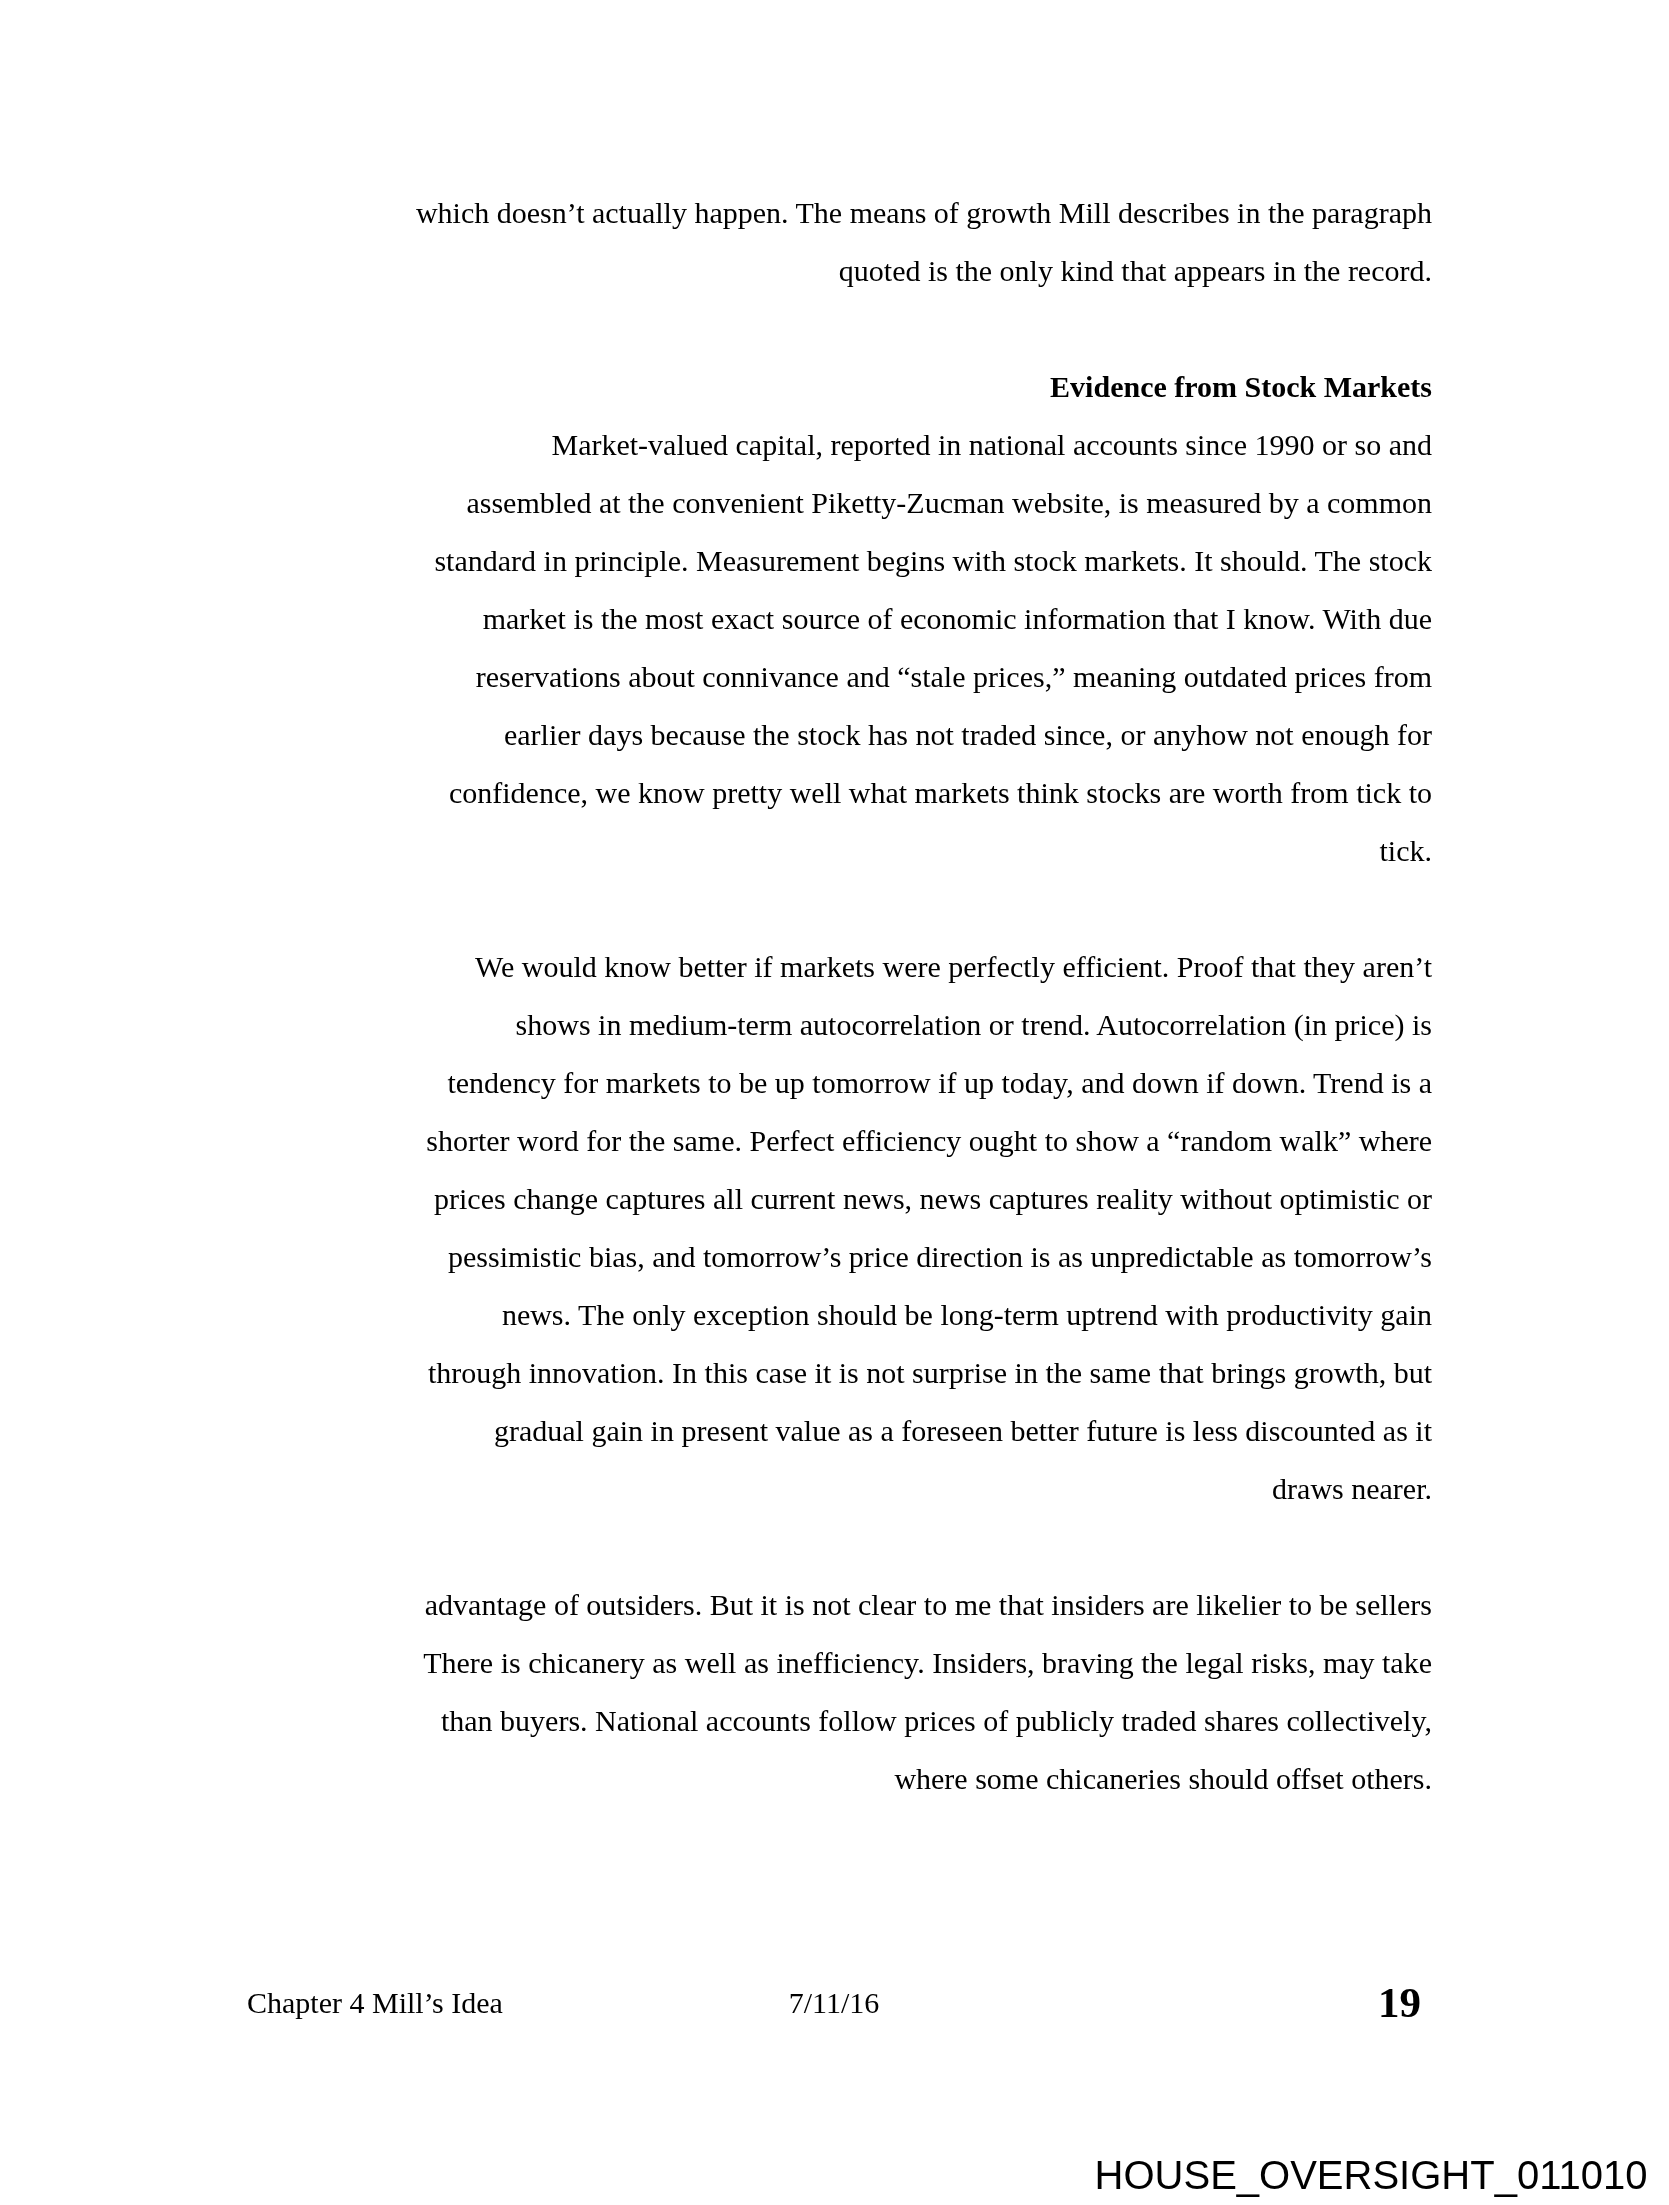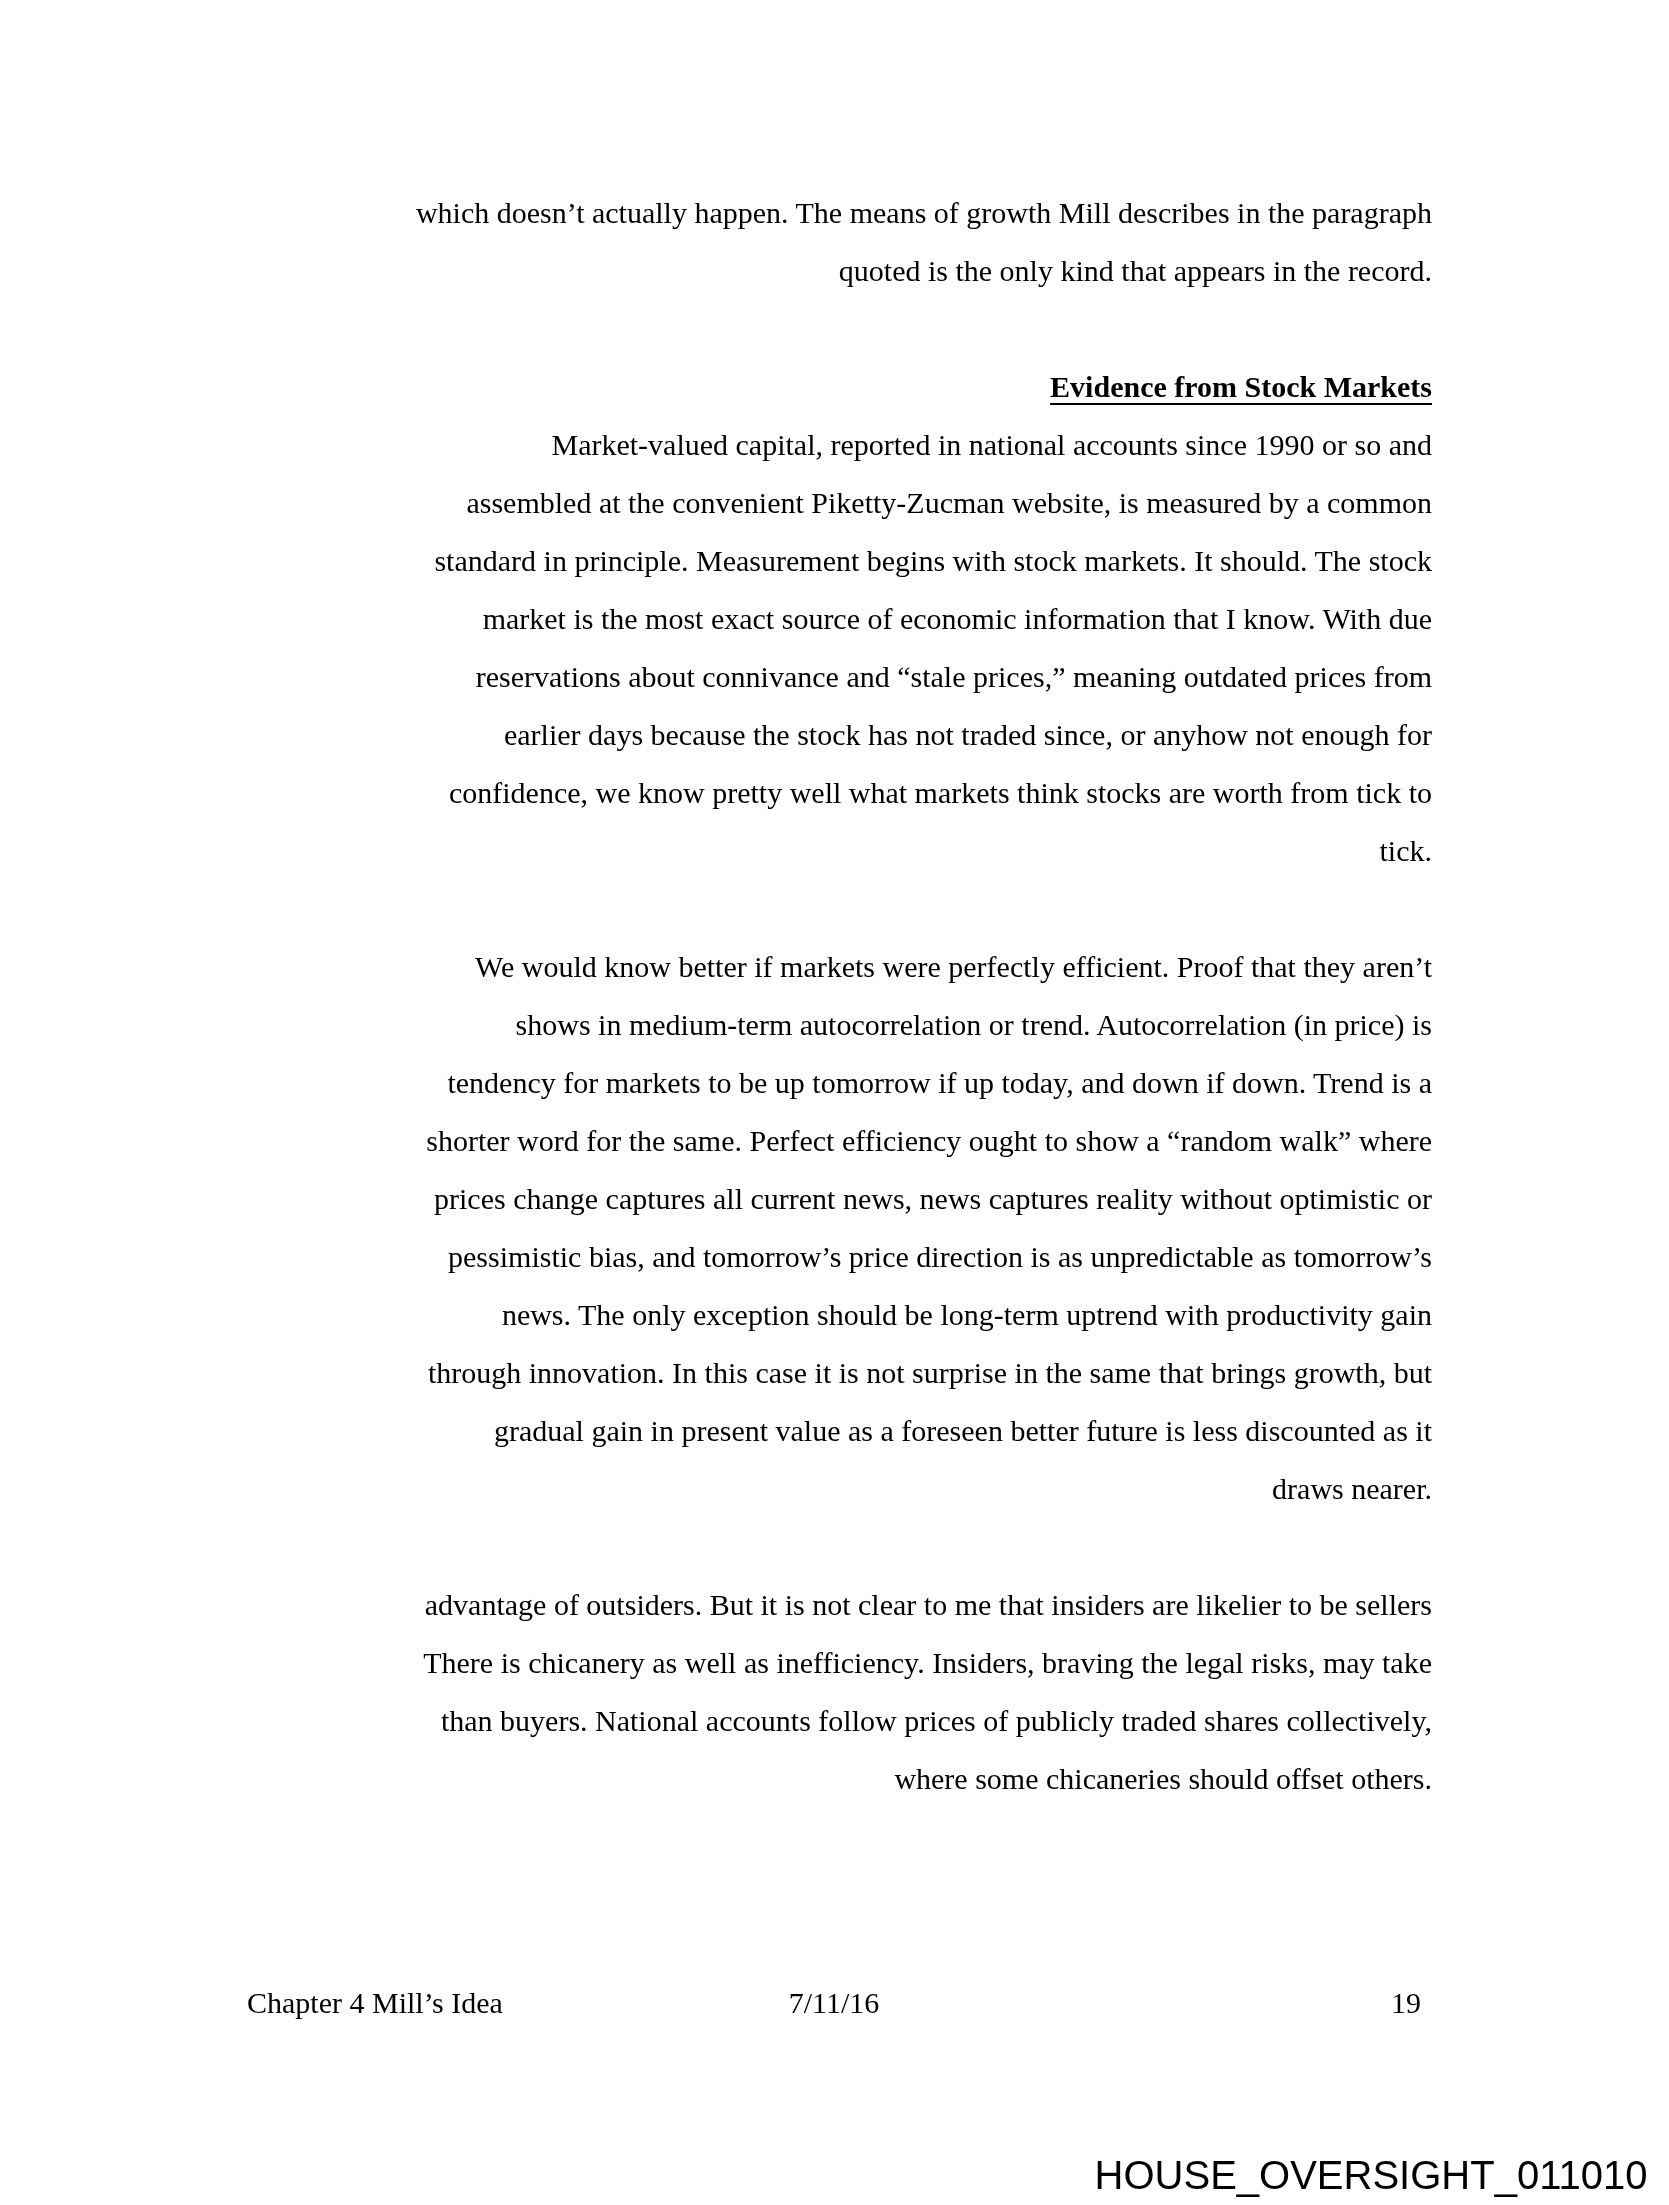--- a/index.html
+++ b/index.html
@@ -28,21 +28,20 @@
   .block + .block { margin-top: 58px; } 
   .block.heading + .block.paragraph { margin-top: 0; } 
   .line {
     height: 58px;
     white-space: nowrap;
   }
   .heading .line {
     font-weight: bold;
   }
   .underlined {
-    text-decoration: underline;
     text-decoration-thickness: 2px;
     text-underline-offset: 5.9px;
   }
   .footer {
     position: absolute;
     left: 247px;
     width: 1174px;
     top: 1973px;
     height: 59px;
     font-size: 30px;
@@ -58,22 +57,23 @@
     position: absolute;
     left: 50%;
     transform: translateX(-50%);
     top: 0;
     white-space: nowrap;
   }
   .footer-right {
     position: absolute;
     right: 0;
     top: 0;
-    font-size: 30px;
+    font-size: 43px;
     white-space: nowrap;
+    font-weight: bold;
   }
   .bates-stamp {
     position: absolute;
     right: 21.6px;
     top: 2157px;
     font-family: "Liberation Sans", "DejaVu Sans", sans-serif;
     font-size: 40px;
     line-height: 37px;
     white-space: nowrap;
   }

